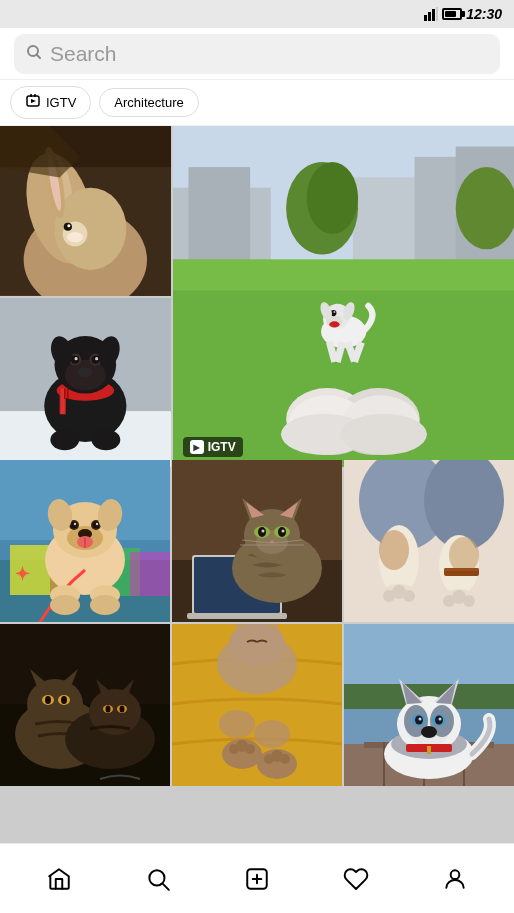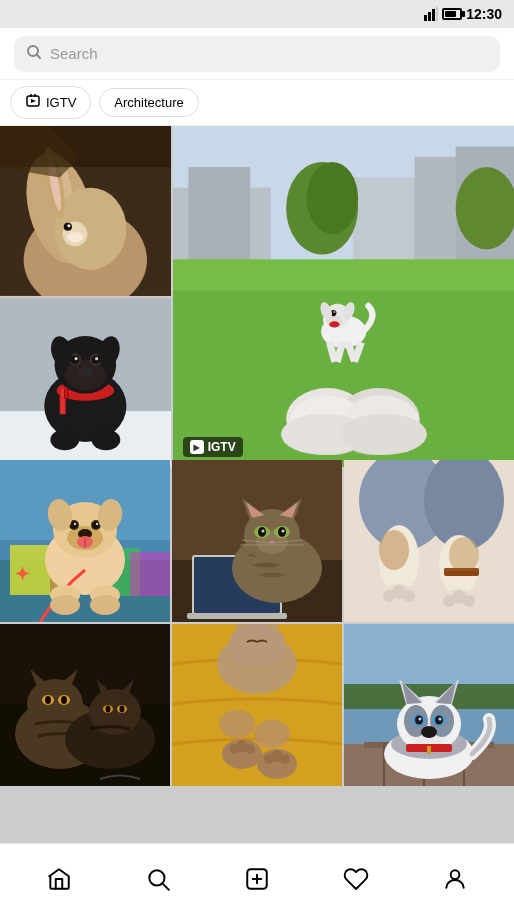--- a/index.html
+++ b/index.html
@@ -25,20 +25,21 @@
     }
     .status-bar-time {
       font-size: 14px;
       font-weight: 600;
       color: #000;
     }
     .status-icons {
       display: flex;
       align-items: center;
       gap: 4px;
+      font-style: italic;
     }
     .battery-icon {
       width: 20px;
       height: 12px;
       border: 2px solid #000;
       border-radius: 2px;
       position: relative;
       display: inline-block;
     }
     .battery-icon::after {
@@ -78,21 +79,21 @@
       border-radius: 10px;
       padding: 8px 12px;
       flex: 1;
       gap: 8px;
     }
     .search-icon-wrapper {
       color: #888;
       font-size: 16px;
     }
     .search-input-display {
-      font-size: 15px;
+      font-size: 21px;
       color: #999;
     }
 
     
     .filter-bar {
       height: 46px;
       background: #fff;
       display: flex;
       align-items: center;
       padding: 0 10px;

